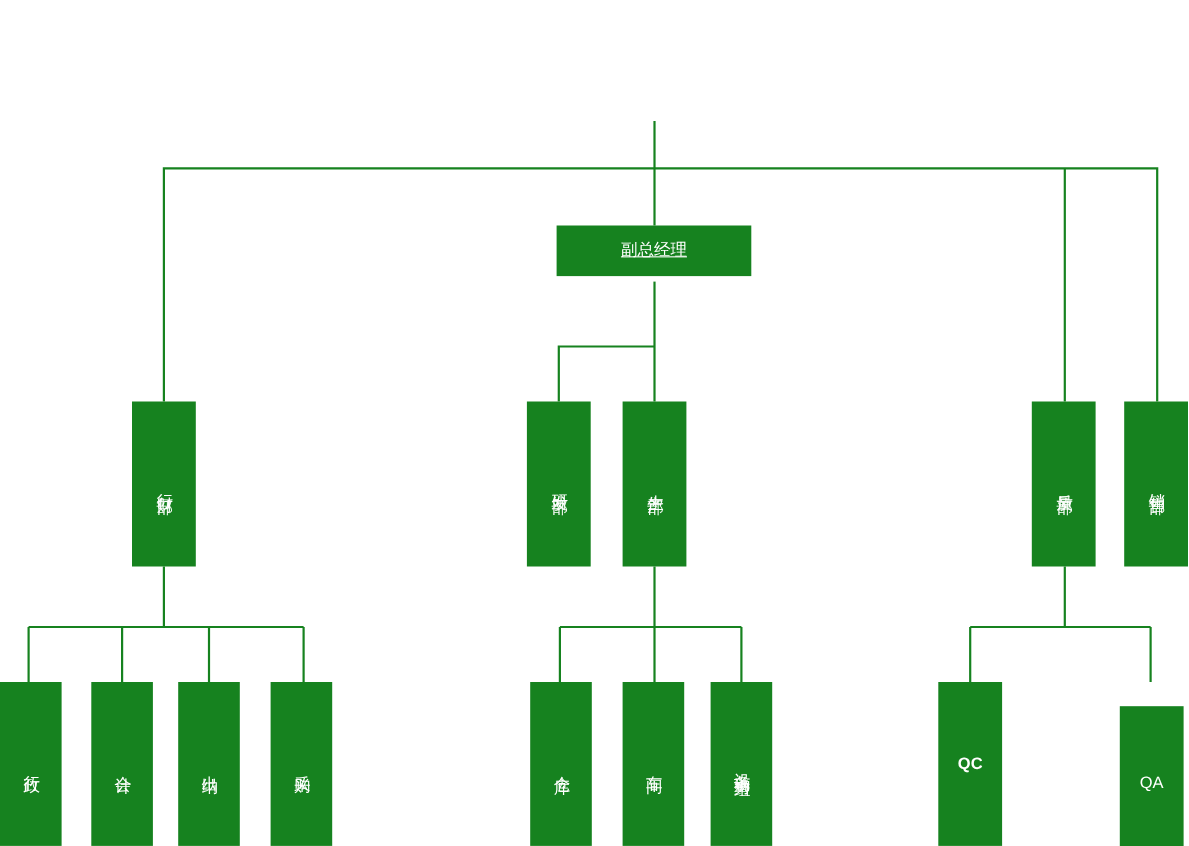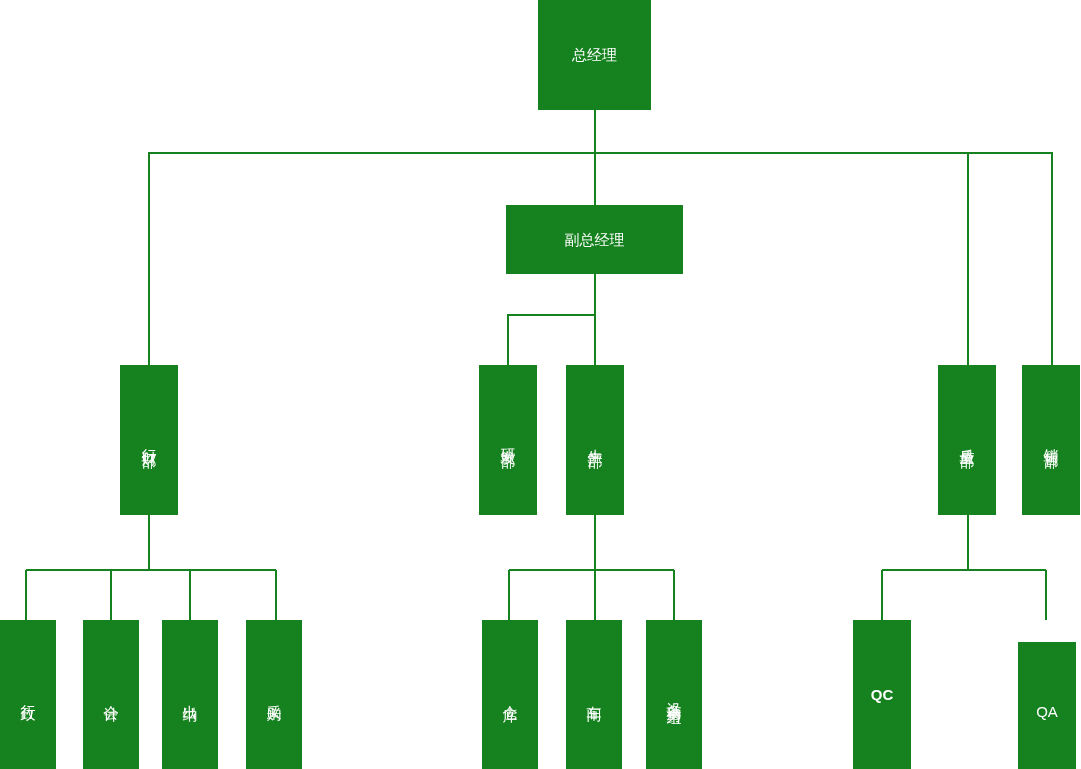--- a/index.html
+++ b/index.html
@@ -74,25 +74,22 @@
       <path d="M595,570 L595,620"></path>
       <path d="M674,570 L674,620"></path>
 
       <path d="M968,515 L968,570"></path>
       <path d="M882,570 L1046,570"></path>
       <path d="M882,570 L882,620"></path>
       <path d="M1046,570 L1046,620"></path>
     </g>
   </svg>
 
-  <div class="node" style="left:538px;top:0px;width:113px;height:110px;">
-    <span>总经理</span>
-  </div>
 
-  <div class="node" style="left:506px;top:205px;width:177px;height:69px;">
+  <div class="node" style="left:506px;top:205px;width:177px;height:46px;text-decoration:underline;">
     <span>副总经理</span>
   </div>
 
   <div class="node vertical" style="left:120px;top:365px;width:58px;height:150px;">
     <span>行财部</span>
   </div>
 
   <div class="node vertical" style="left:479px;top:365px;width:58px;height:150px;">
     <span>研发部</span>
   </div>

